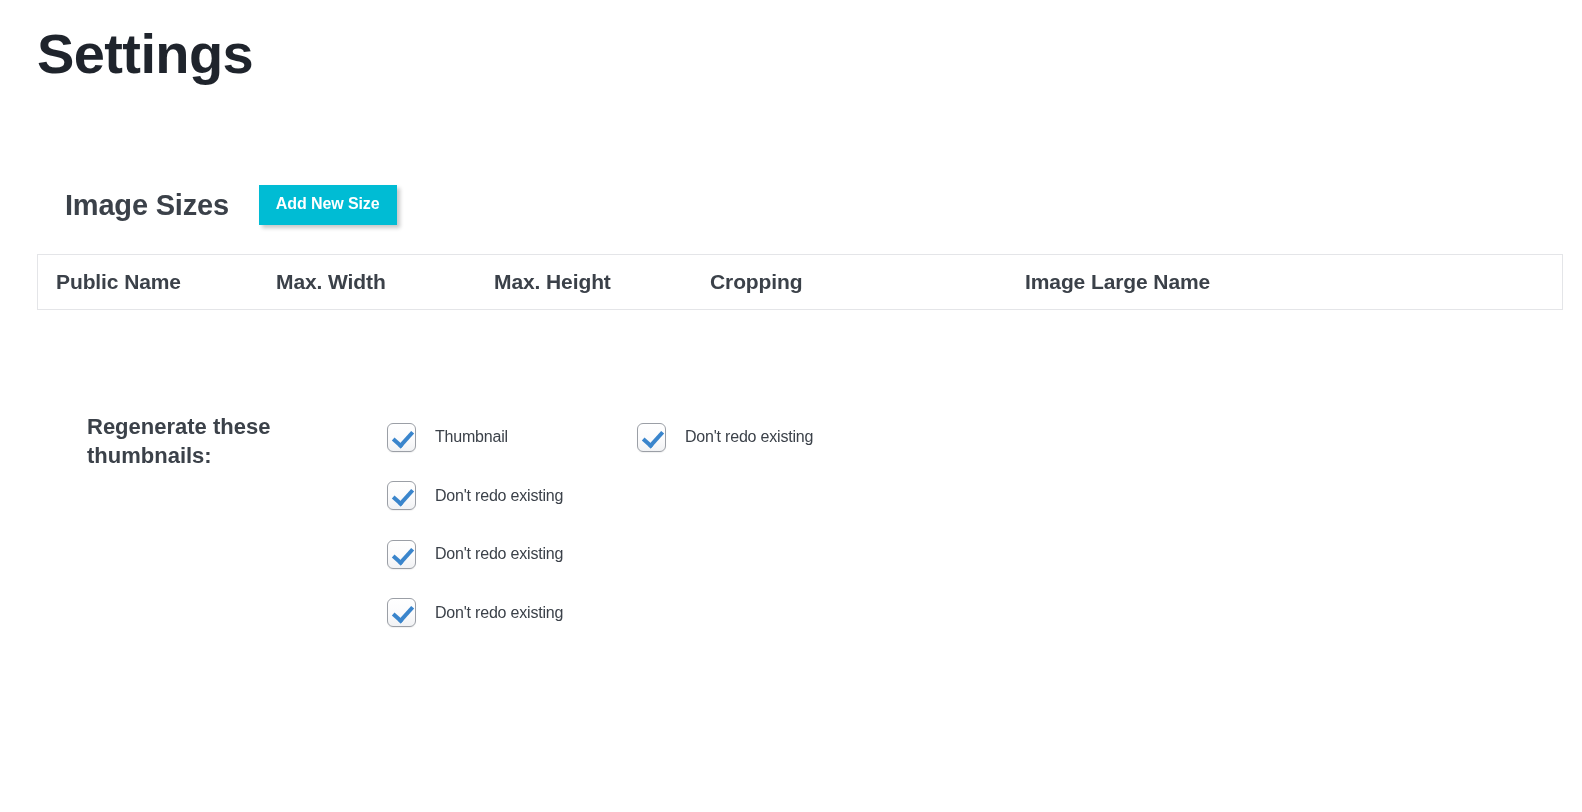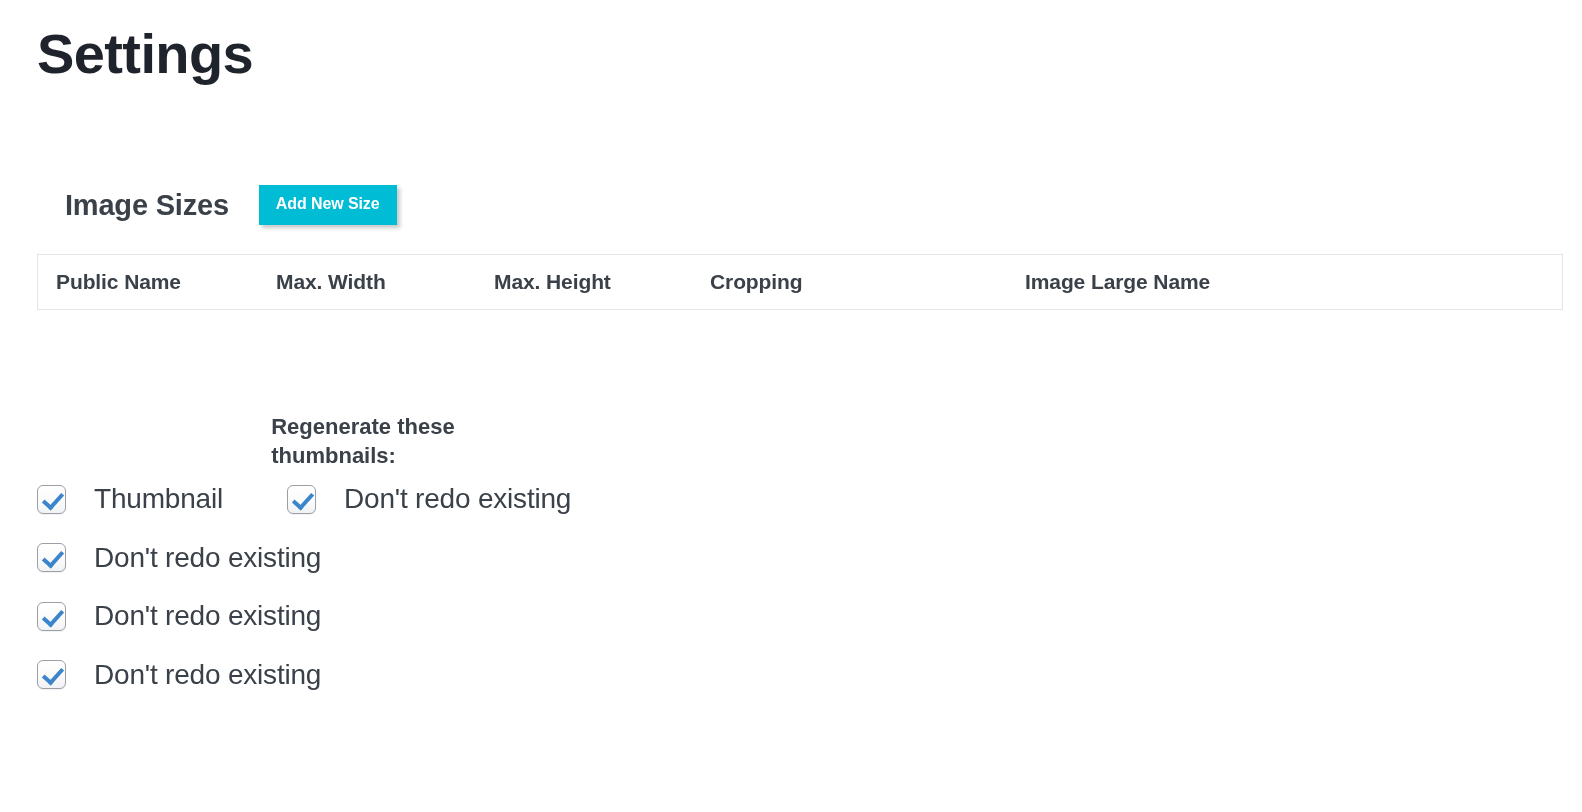--- a/index.html
+++ b/index.html
@@ -88,22 +88,21 @@
   .col-max-height   { width: 216px;  }
   .col-cropping     { width: 315px;  }
   .col-image-size-name { width: auto; }
 
   
   .regen-section {
     position: absolute;
     left: 37px;
     top: 408px;
     display: flex;
-    align-items: flex-end;
-    flex-direction: column;
+    align-items: flex-start;
   }
   .regen-label {
     width: 350px;
     padding-left: 50px;
     box-sizing: border-box;
     font-size: 22px;
     font-weight: bold;
     color: #3b4149;
     line-height: 1.3;
     padding-top: 5px;
@@ -141,23 +140,23 @@
     position: absolute;
     left: 9px;
     top: 3px;
     width: 8px;
     height: 16px;
     border: solid #3a85cc;
     border-width: 0 4.2px 4.2px 0;
     transform: rotate(42deg);
   }
   .cb-label {
-    font-size: 28px;
-    color: #3b4149;
-    margin-left: 28px;
+    font-size: 16px;
+    color: #3b4149;
+    margin-left: 19px;
     letter-spacing: -0.2px;
     white-space: nowrap;
     line-height: 1;
   }
   .cb-spacer { width: 250px; }
 </style>
 </head>
 <body>
 
 <div class="page-title">Settings</div>

